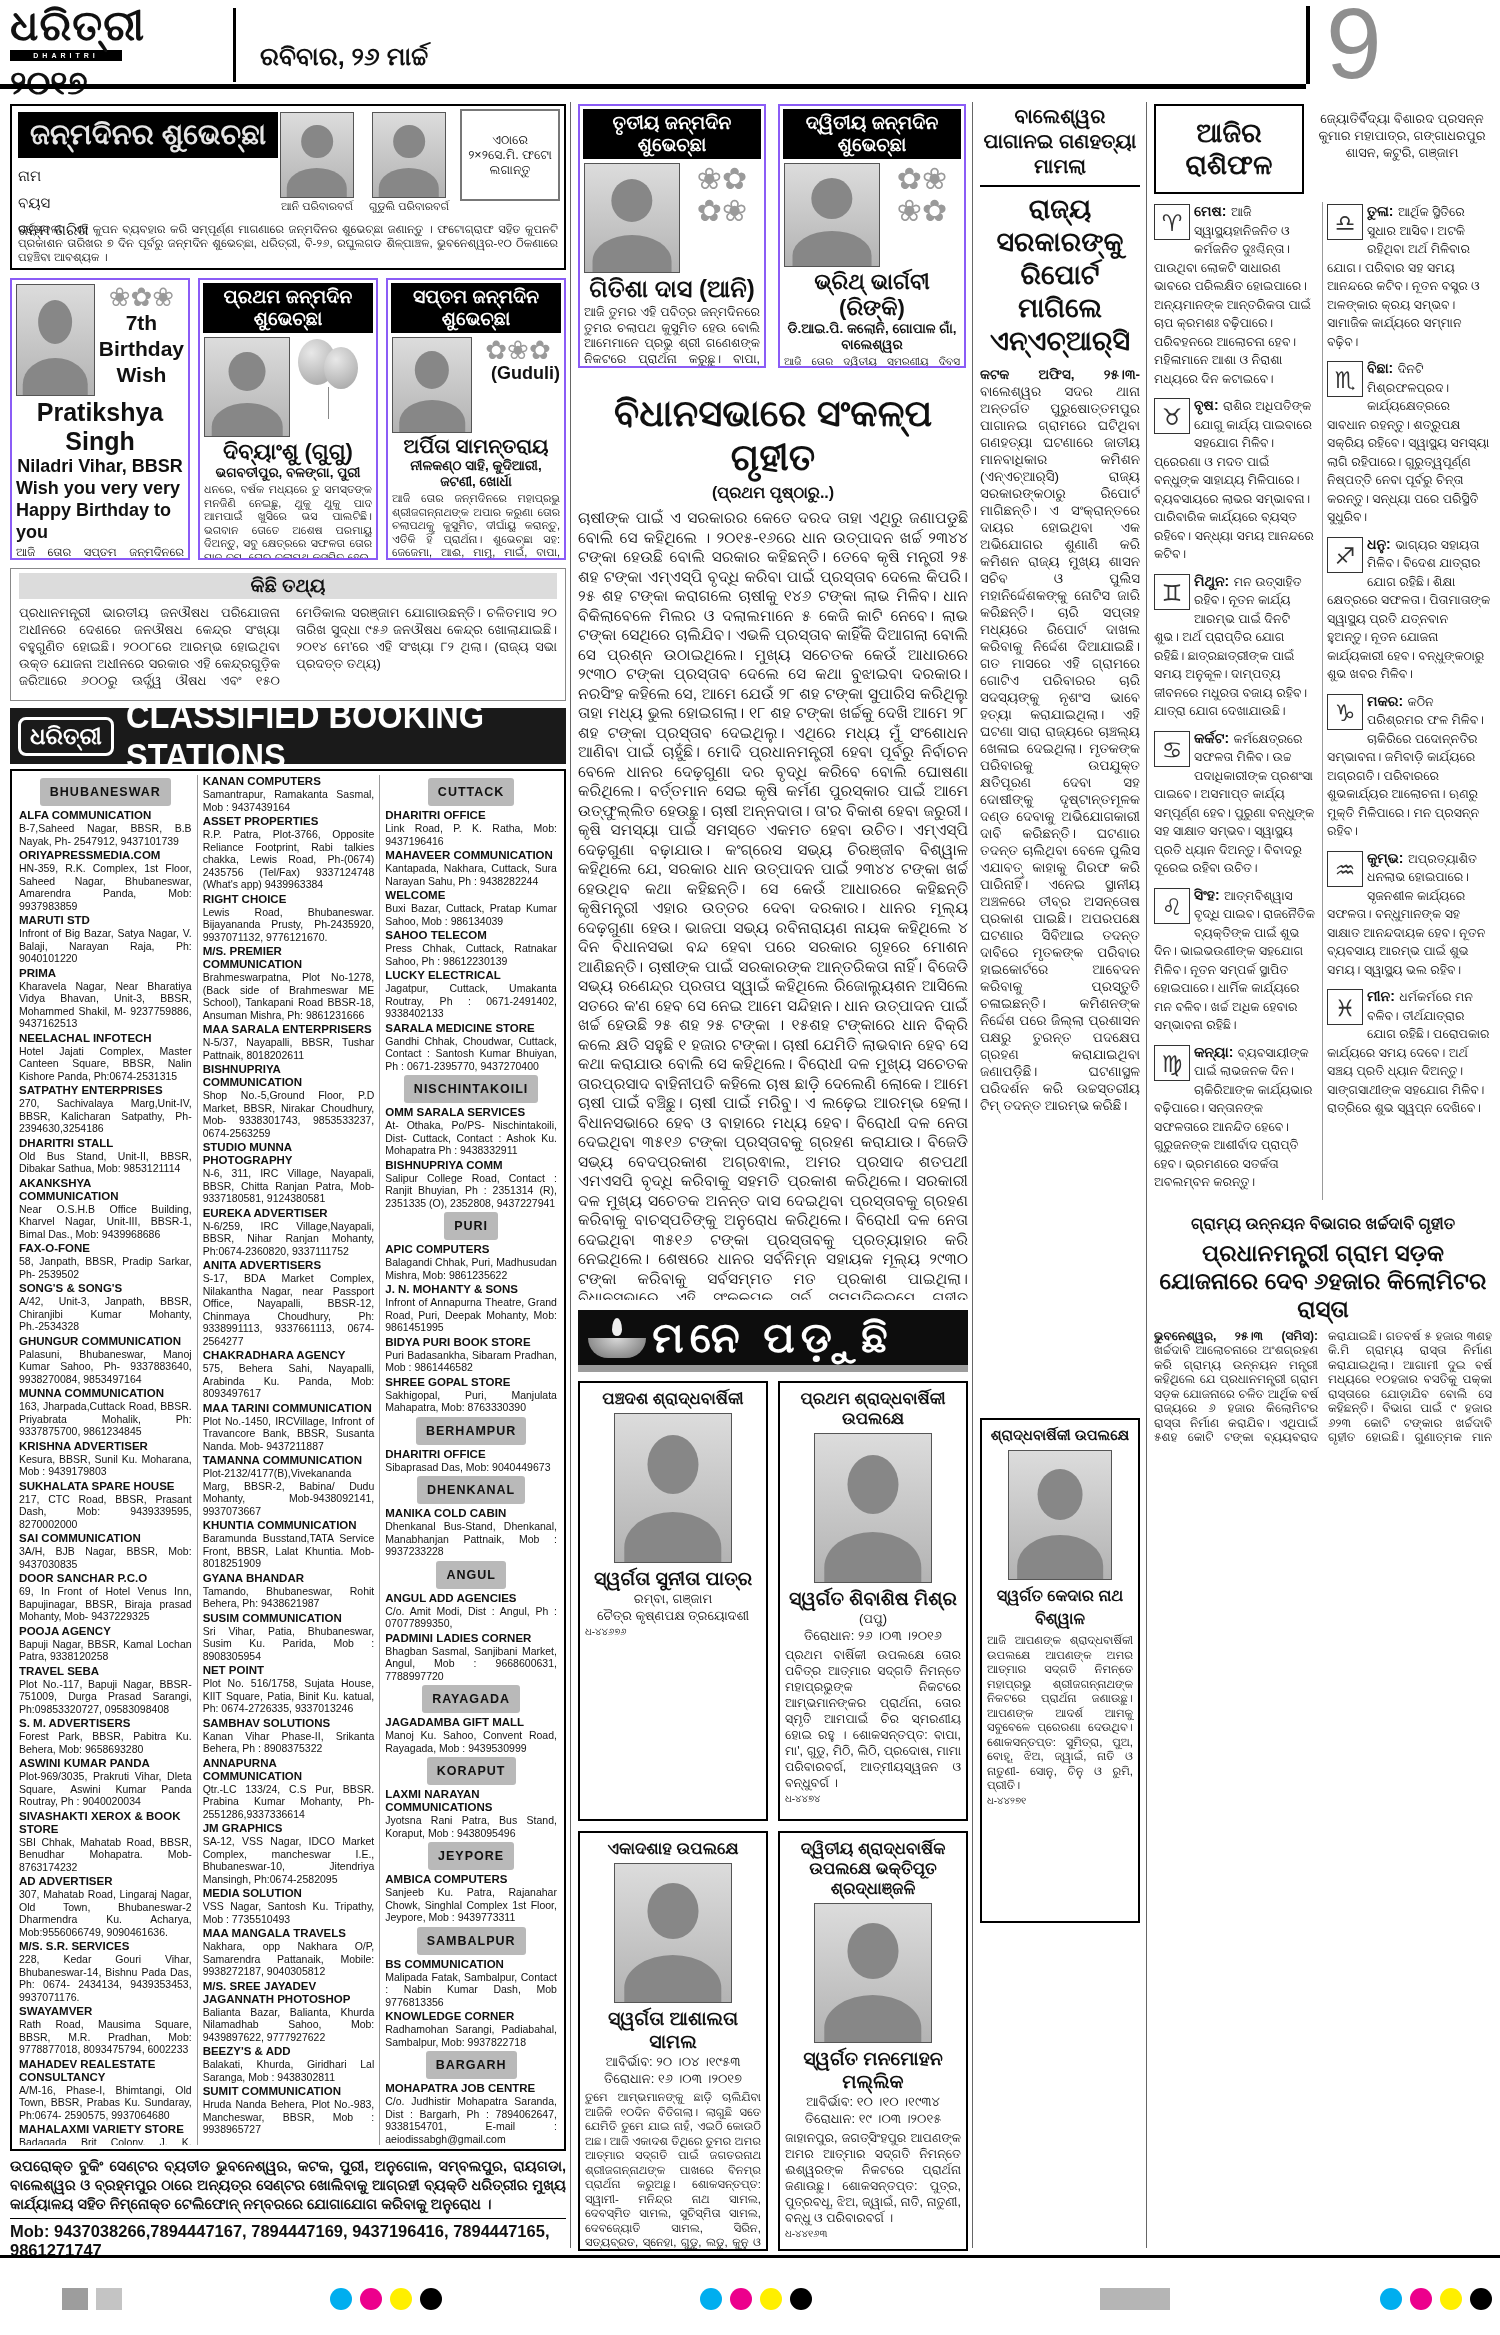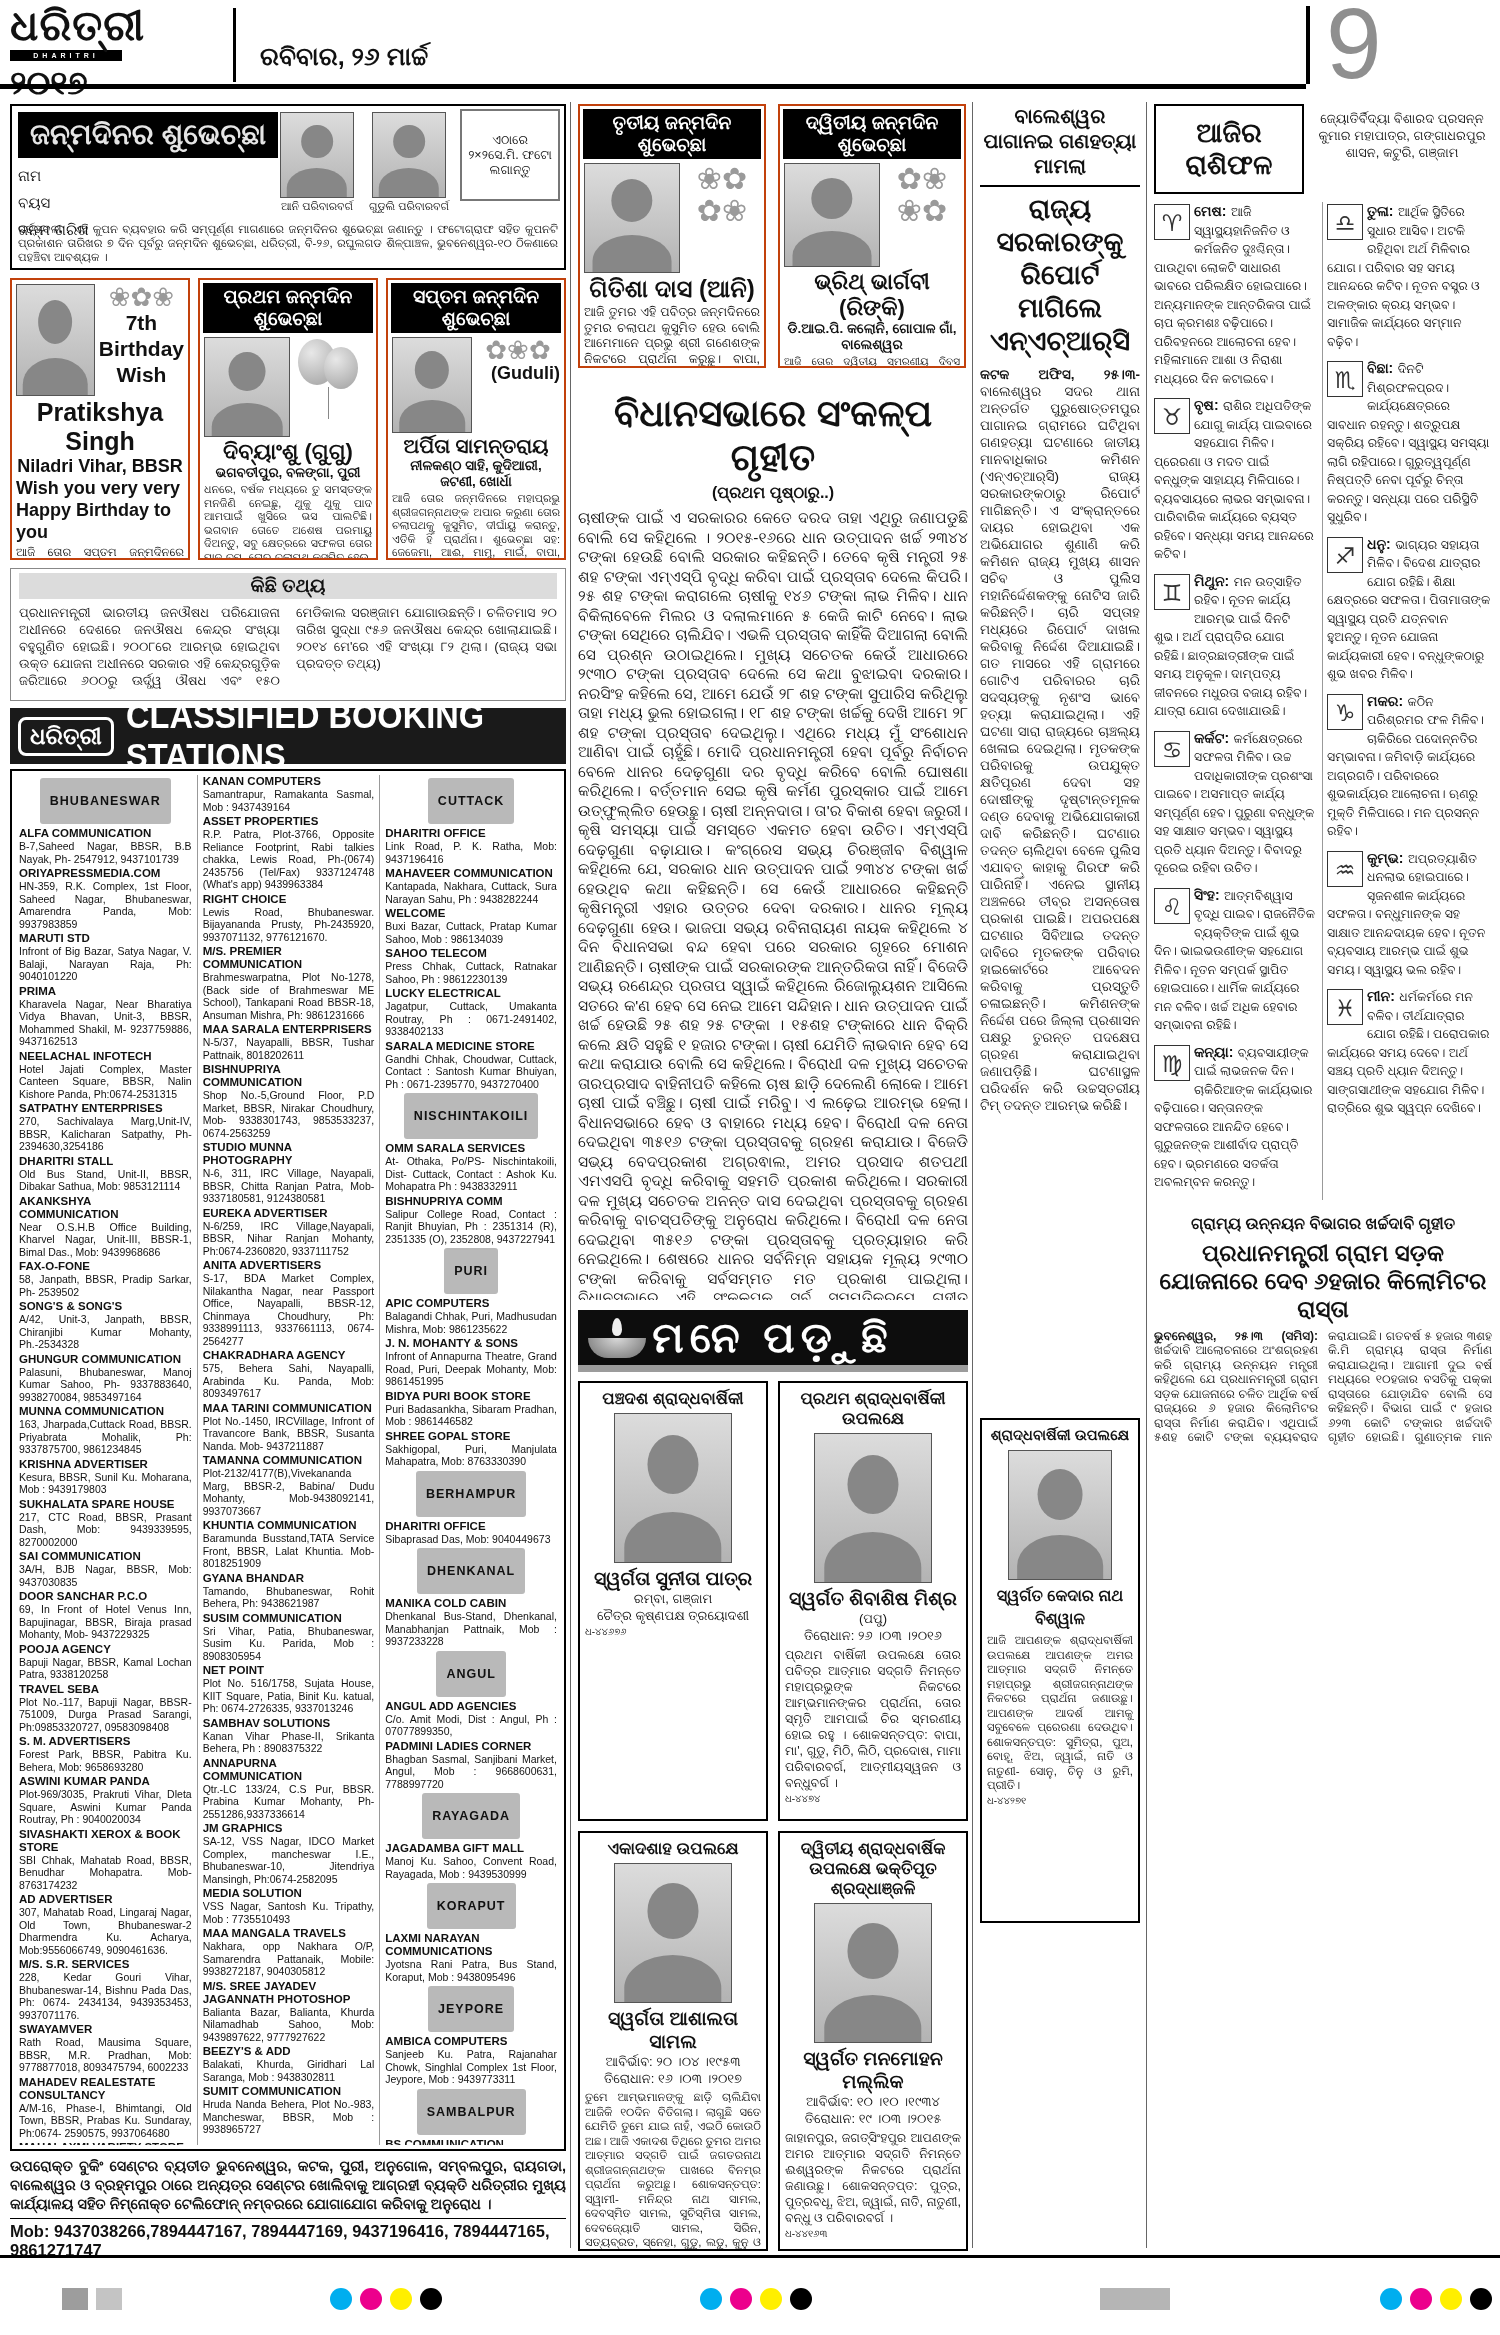--- a/index.html
+++ b/index.html
@@ -38,21 +38,21 @@
   .ph::before{content:"";position:absolute;left:50%;top:14%;width:44%;height:40%;transform:translateX(-50%);background:#878787;border-radius:50%}
   .ph::after{content:"";position:absolute;left:50%;bottom:-14%;width:84%;height:48%;transform:translateX(-50%);background:#878787;border-radius:50% 50% 0 0}
   .flowers{color:#9a9a9a;font-size:26px;line-height:26px;text-align:center}
   .balloons{position:relative;width:70px;height:84px}
   .balloons i{position:absolute;border-radius:50%;background:radial-gradient(circle at 35% 30%,#e8e8e8,#9f9f9f)}
   .balloons i:nth-child(1){left:4px;top:2px;width:38px;height:46px}
   .balloons i:nth-child(2){left:30px;top:10px;width:34px;height:42px}
   .balloons::after{content:"";position:absolute;left:34px;top:50px;width:1px;height:32px;background:#888}
   
   .bday-row{display:flex;gap:8px;margin-top:8px}
-  .bday{border:2px solid #c2410c;padding:4px;overflow:hidden;position:relative;background:#fff}
+  .bday{border:2px solid #8b5cf6;padding:4px;overflow:hidden;position:relative;background:#fff}
   .bd-head{background:#000;color:#fff;text-align:center;font-size:19px;font-weight:bold;padding:3px 0;margin:-1px -1px 4px}
   .bd-top{display:flex;gap:4px;align-items:flex-start}
   .bd-eng{font-size:21px;font-weight:bold;text-align:center;line-height:26px;flex:1}
   .bd-guduli{font-size:18px;font-weight:bold;text-align:right}
   .bd-name-en{font-size:25px;font-weight:bold;text-align:center;margin-top:2px}
   .bd-addr-en{font-size:18px;font-weight:bold;text-align:center}
   .bd-msg-en{font-size:18px;font-weight:bold;text-align:left;line-height:22px}
   .bd-name{font-size:24px;font-weight:bold;text-align:center;margin-top:2px}
   .bd-addr{font-size:13.5px;font-weight:bold;text-align:center}
   .bd-body{font-size:12.5px;line-height:15.5px;text-align:justify;margin-top:2px}
@@ -61,21 +61,21 @@
   .facts-title{background:#dcdcdc;text-align:center;font-size:19px;font-weight:bold;padding:2px 0}
   .facts-body{columns:2;column-gap:16px;font-size:13px;line-height:17px;text-align:justify;margin-top:5px}
   
   .cls-banner{margin-top:7px;height:56px;background:#1a1a1a;display:flex;align-items:center;gap:12px;padding:0 8px}
   .cls-logo{border:3px solid #fff;border-radius:8px;color:#fff;font-size:23px;font-weight:bold;padding:3px 9px}
   .cls-title{color:#fff;font-size:35px;font-weight:bold;letter-spacing:0;transform:scaleX(.93);transform-origin:left}
   .cls-box{border:2px solid #000;margin-top:5px;height:1382px;display:flex;padding:4px 2px;overflow:hidden}
   .cls-col{width:33.33%;padding:0 5px;overflow:hidden}
   .cls-col + .cls-col{border-left:1px solid #999}
   .city-pill{text-align:center;margin:3px 0}
-  .city-pill span{display:inline-block;background:#b9b9b9;font-size:12.5px;font-weight:bold;letter-spacing:1px;padding:16px 10px;border-radius:3px}
+  .city-pill span{display:inline-block;background:#b9b9b9;font-size:12.5px;font-weight:bold;letter-spacing:1px;padding:7px 10px;border-radius:3px}
   .c-entry{margin-bottom:2px}
   .c-entry .nm{font-size:11.5px;font-weight:bold;line-height:13px}
   .c-entry .dt{font-size:10.5px;line-height:12.5px;text-align:justify}
   .cls-note{margin-top:6px;font-size:14.5px;line-height:19px;font-weight:bold;text-align:justify}
   .cls-mob{margin-top:4px;font-size:16.5px;font-weight:bold;border-top:1px solid #000;padding-top:3px}
   
   .bday2{height:264px;width:188px}
   .bd2-top{display:flex;gap:4px}
   .assembly{margin-top:24px}
   .as-head{font-size:37px;font-weight:bold;text-align:center;line-height:44px}

